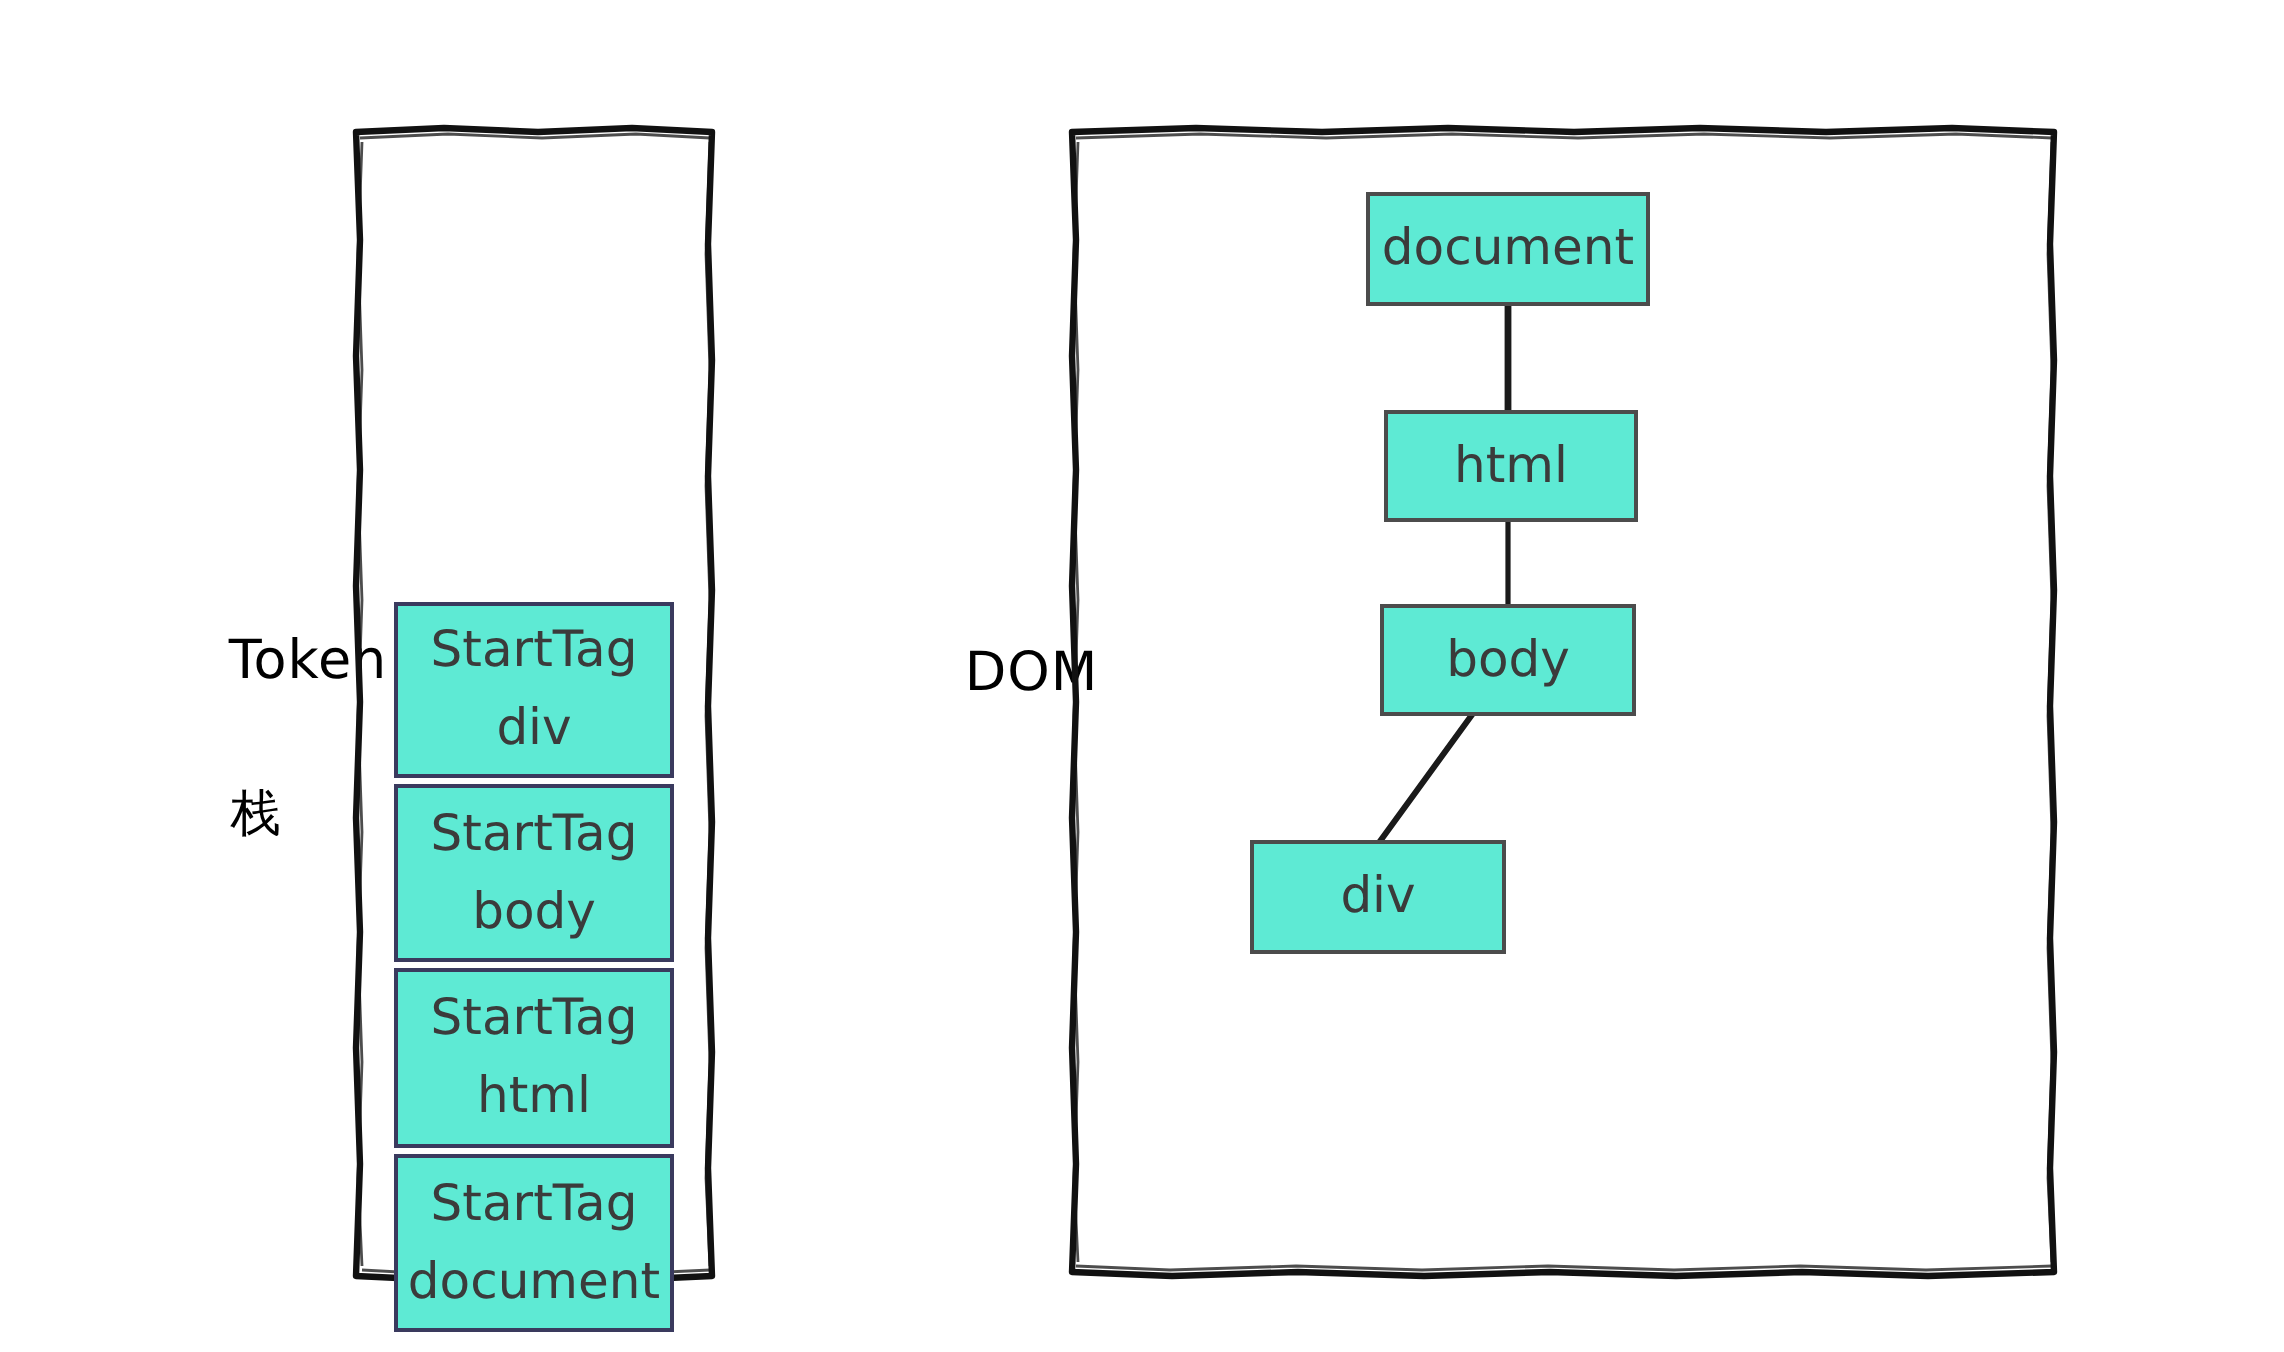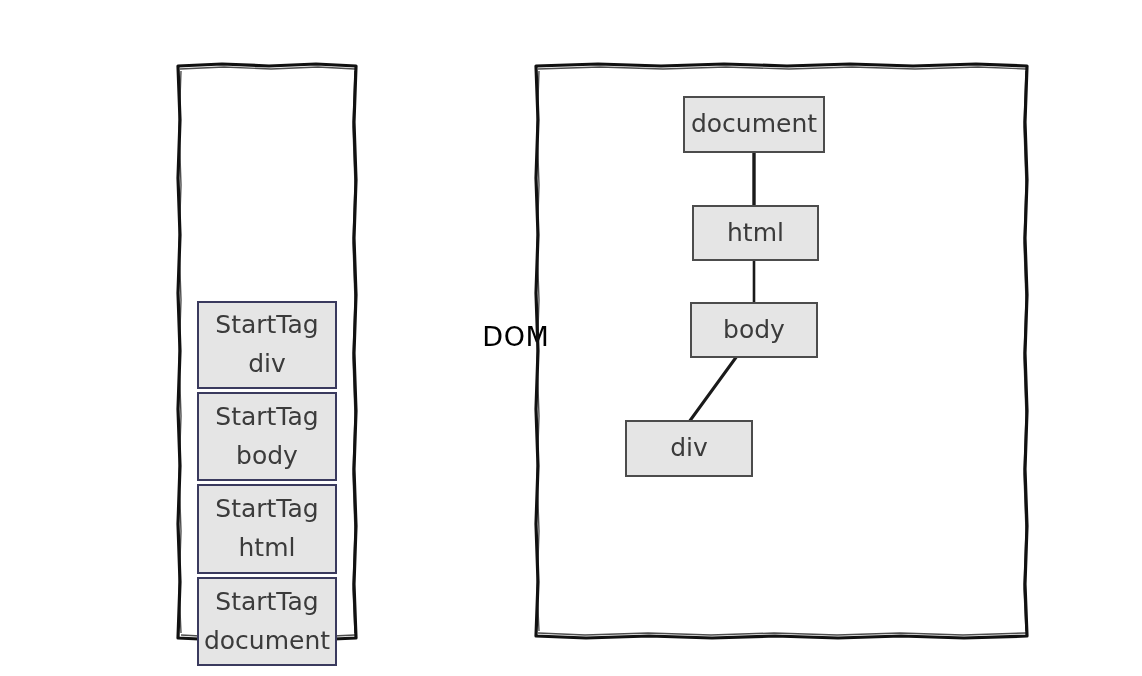--- a/index.html
+++ b/index.html
@@ -44,21 +44,21 @@
   }
   .side-label .l2 {
     display: block;
     font-size: 25px;
   }
 
   
   .node {
     position: absolute;
     box-sizing: border-box;
-    background: #e5e5e5;
+    background: #5eead4;
     border: 2px solid #4c4c4c;
     color: #3b3b3b;
     font-size: 25px;
     line-height: 1.55;
     display: flex;
     flex-direction: column;
     align-items: center;
     justify-content: center;
     text-align: center;
   }
@@ -78,20 +78,24 @@
     position: absolute;
     pointer-events: none;
   }
   .edge svg { display:block; overflow: visible; }
 </style>
 </head>
 <body>
 
 <div id="canvas">
 
+  <div class="side-label" style="left:78px; top:272px; width:100px;">
+    <span>Token</span>
+    <span class="l2">栈</span>
+  </div>
 
   <div class="frame" style="left:176px; top:62px; width:182px; height:580px;">
     <svg viewBox="0 0 182 580" preserveAspectRatio="none" aria-hidden="true">
       <path d="M2,4 L46,2 L93,4 L140,2 L180,4 L178,60 L180,118 L178,176 L180,233 L178,291
                L180,349 L178,407 L180,464 L178,522 L180,576 L136,578 L90,576 L44,578 L2,576
                L4,520 L2,462 L4,404 L2,347 L4,289 L2,231 L4,173 L2,116 L4,58 Z" fill="none" stroke="#111111" stroke-width="3.2" stroke-linejoin="round"></path>
       <path d="M4,7 L48,5 L95,7 L142,5 L179,7 M179,573 L135,575 L89,573 L43,575 L5,573
                M5,9 L3,65 L5,123 L3,181 L5,238 L3,296 L5,354 L3,412 L5,469 L3,527 L5,571
                M179,9 L177,65 L179,123 L177,181 L179,238 L177,296 L179,354 L177,412 L179,469 L177,527 L179,571" fill="none" stroke="#111111" stroke-width="1.4" stroke-linejoin="round" opacity="0.75"></path>
     </svg>

